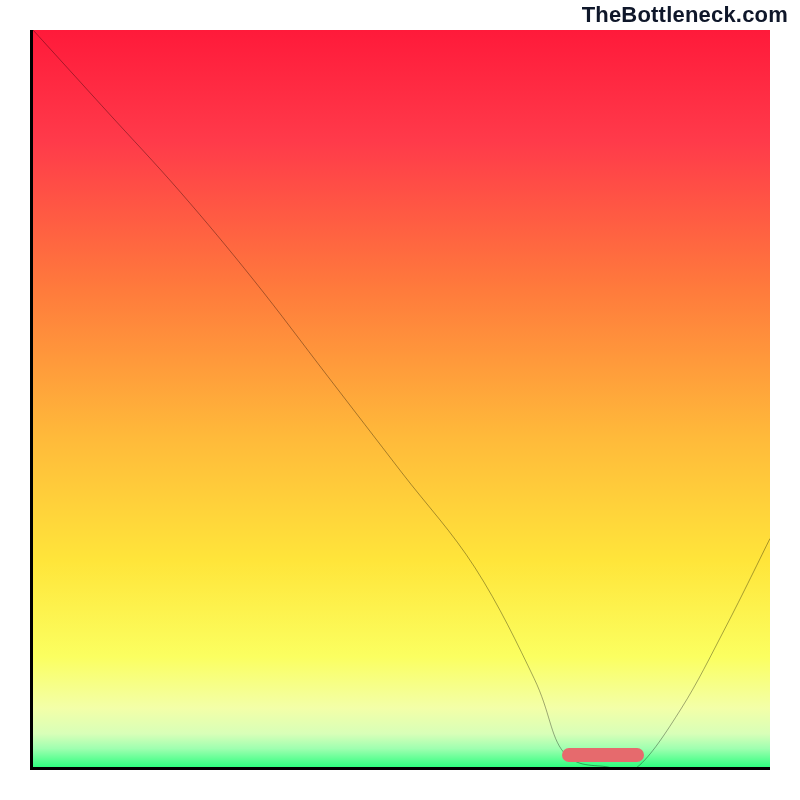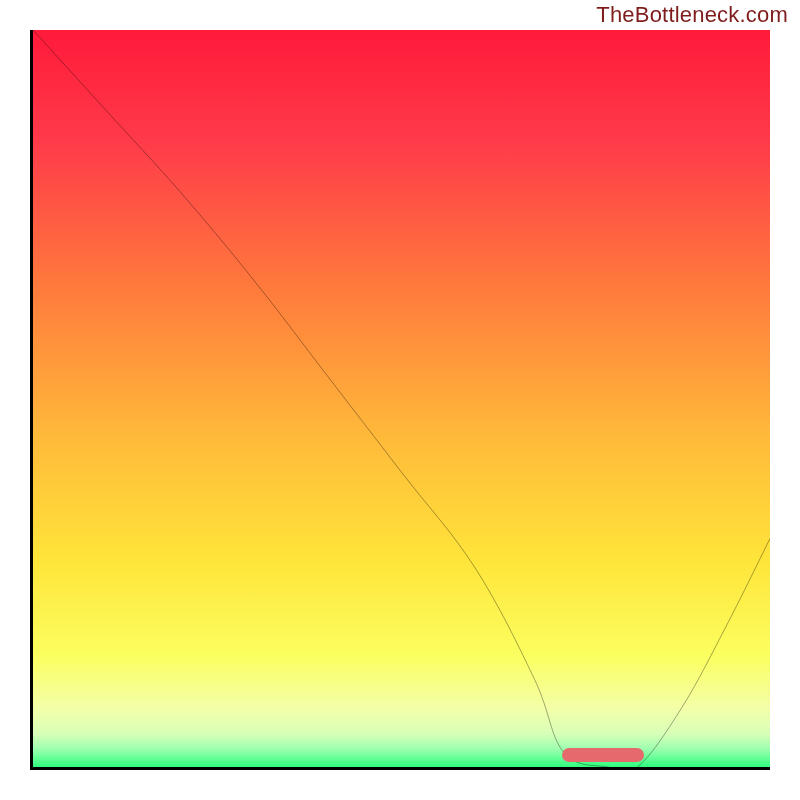--- a/index.html
+++ b/index.html
@@ -13,23 +13,23 @@
   }
   .wrap {
     position: relative;
     width: 800px;
     height: 800px;
   }
   .watermark {
     position: absolute;
     top: 2px;
     right: 12px;
-    color: #7f1d1d;
+    color: #0f172a;
     font-size: 22px;
-    font-weight: 400;
+    font-weight: 700;
     letter-spacing: 0.2px;
   }
   .plot {
     position: absolute;
     left: 30px;
     top: 30px;
     width: 740px;
     height: 740px;
     border-left: 3px solid #000;
     border-bottom: 3px solid #000;

